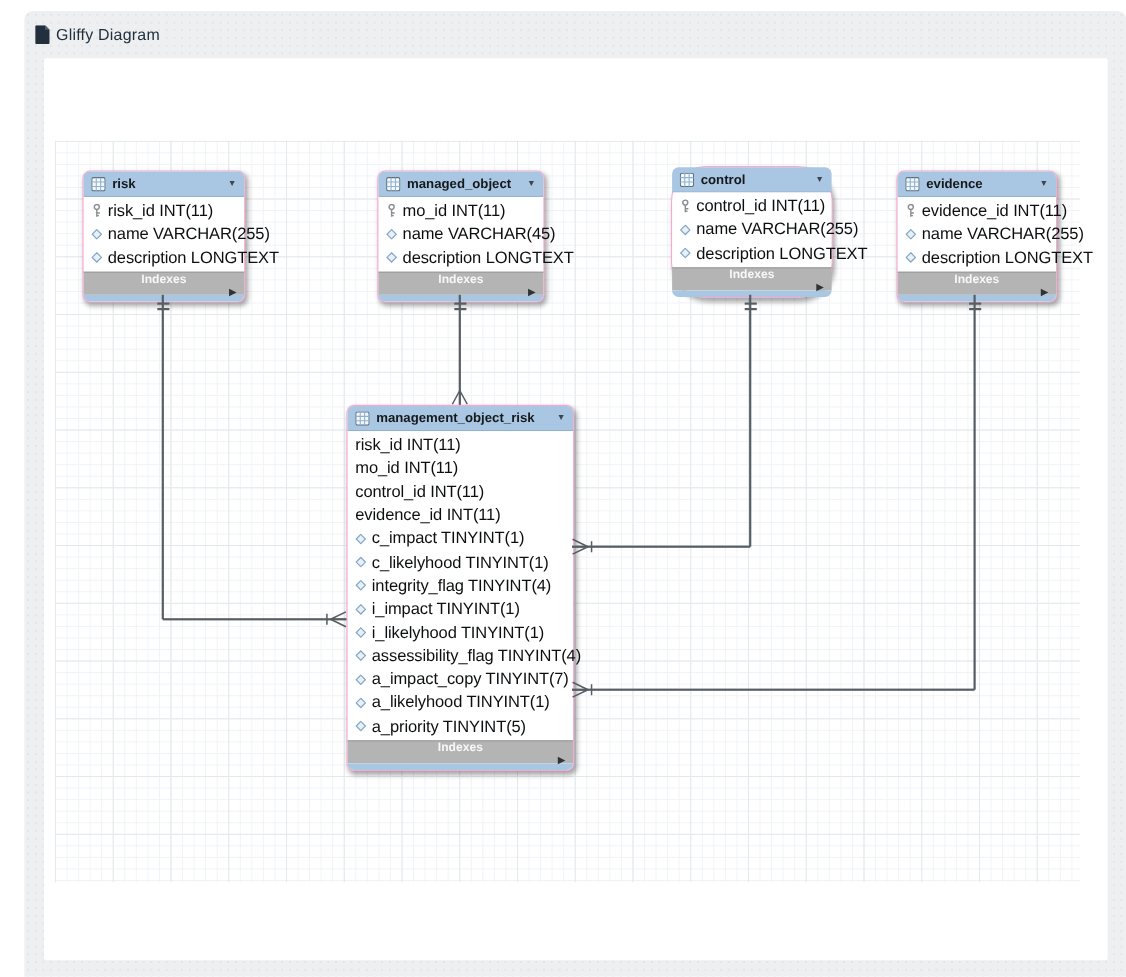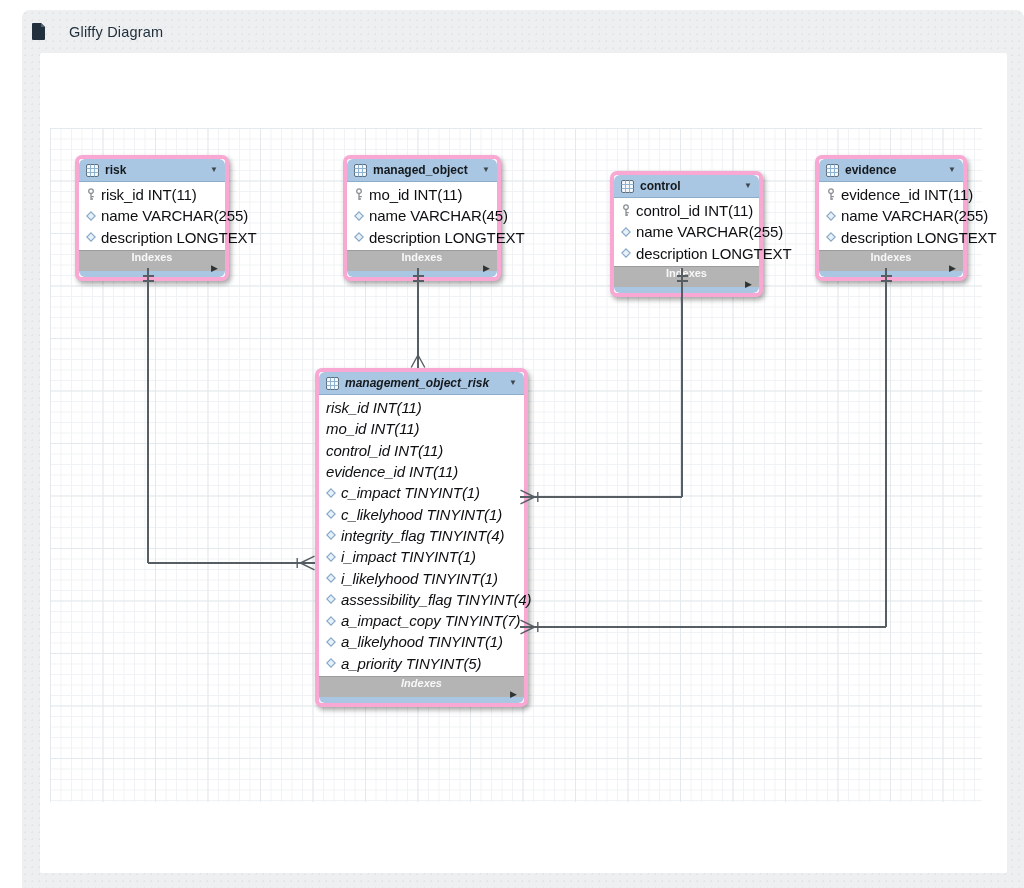--- a/index.html
+++ b/index.html
@@ -11,21 +11,21 @@
   
   .panel{
     position:absolute;left:22px;top:10px;right:0;bottom:0;
     background-color:#edeff1;
     background-image:radial-gradient(#e2e5e8 1px, transparent 1px);
     background-size:7px 7px;
     border-radius:8px 8px 0 0;
   }
   .panel-header{
     position:absolute;left:0;top:0;right:0;height:43px;
-    display:flex;align-items:center;padding-left:10px;gap:23px;
+    display:flex;align-items:center;padding-left:10px;gap:5px;
   }
   .panel-title{font-size:14.5px;color:#22303d;font-weight:500;letter-spacing:.2px;}
   .doc-icon{display:inline-flex;}
   .canvas{
     position:absolute;left:18px;top:43px;width:967px;height:820px;
     background:#ffffff;border-radius:2px;
   }
   
   .grid{
     position:absolute;left:50px;top:128px;width:932px;height:674px;
@@ -33,21 +33,21 @@
       linear-gradient(to right,#e3e9ec 1px,transparent 1px),
       linear-gradient(to bottom,#e3e9ec 1px,transparent 1px),
       linear-gradient(to right,#f0f3f5 1px,transparent 1px),
       linear-gradient(to bottom,#f0f3f5 1px,transparent 1px);
     background-size:52.5px 52.5px,52.5px 52.5px,10.5px 10.5px,10.5px 10.5px;
   }
   .diagram-layer{position:absolute;left:0;top:0;width:1024px;height:888px;}
 
   
   .er-table{
-    position:absolute;background:#ffffff;border:4px solid #f9a8d4;border-radius:7px;
+    position:absolute;background:#ffffff;border:1px solid #f9a8d4;border-radius:7px;
     box-shadow:2px 3px 5px rgba(0,0,0,.35);
   }
   .t-header{
     height:22px;background:#a9c6e2;border-radius:6px 6px 0 0;
     border-bottom:1px solid #8cadc9;
     display:flex;align-items:center;padding:0 7px;gap:6px;
   }
   .t-title{font-size:12px;font-weight:bold;color:#15191c;white-space:nowrap;}
   .t-caret{margin-left:auto;font-size:8px;color:#3d464d;line-height:1;}
   .t-body{padding:2px 0;}
@@ -170,21 +170,21 @@
           </span>
           <span>description LONGTEXT</span>
         </div>
       </div>
       <div class="t-footer">
         <span>Indexes</span>
         <span class="t-arrow">▶</span>
       </div>
       <div class="t-strip"></div>
     </div>
-    <div class="er-table" style="left: 610px; top: 171px; width: 145px;">
+    <div class="er-table" style="left: 610px; top: 151px; width: 145px; border-radius: 32px;">
       <div class="t-header">
         <span class="row-icon">
           <svg width="13" height="13" viewBox="0 0 13 13">
       <rect x="0.5" y="0.5" width="12" height="12" rx="1.5" fill="#f4f8fb" stroke="#5d6f7e"></rect>
       <path d="M0.5 4.5 H12.5 M0.5 8.5 H12.5 M4.5 0.5 V12.5 M8.5 0.5 V12.5" stroke="#8fb2d0" stroke-width="1" fill="none"></path>
     </svg>
         </span>
         <span class="t-title">control</span>
         <span class="t-caret">▼</span>
       </div>
@@ -258,21 +258,21 @@
           </span>
           <span>description LONGTEXT</span>
         </div>
       </div>
       <div class="t-footer">
         <span>Indexes</span>
         <span class="t-arrow">▶</span>
       </div>
       <div class="t-strip"></div>
     </div>
-    <div class="er-table" style="left: 315px; top: 368px; width: 205px; font-style: italic;">
+    <div class="er-table" style="left: 315px; top: 368px; width: 205px;">
       <div class="t-header">
         <span class="row-icon">
           <svg width="13" height="13" viewBox="0 0 13 13">
       <rect x="0.5" y="0.5" width="12" height="12" rx="1.5" fill="#f4f8fb" stroke="#5d6f7e"></rect>
       <path d="M0.5 4.5 H12.5 M0.5 8.5 H12.5 M4.5 0.5 V12.5 M8.5 0.5 V12.5" stroke="#8fb2d0" stroke-width="1" fill="none"></path>
     </svg>
         </span>
         <span class="t-title">management_object_risk</span>
         <span class="t-caret">▼</span>
       </div>

